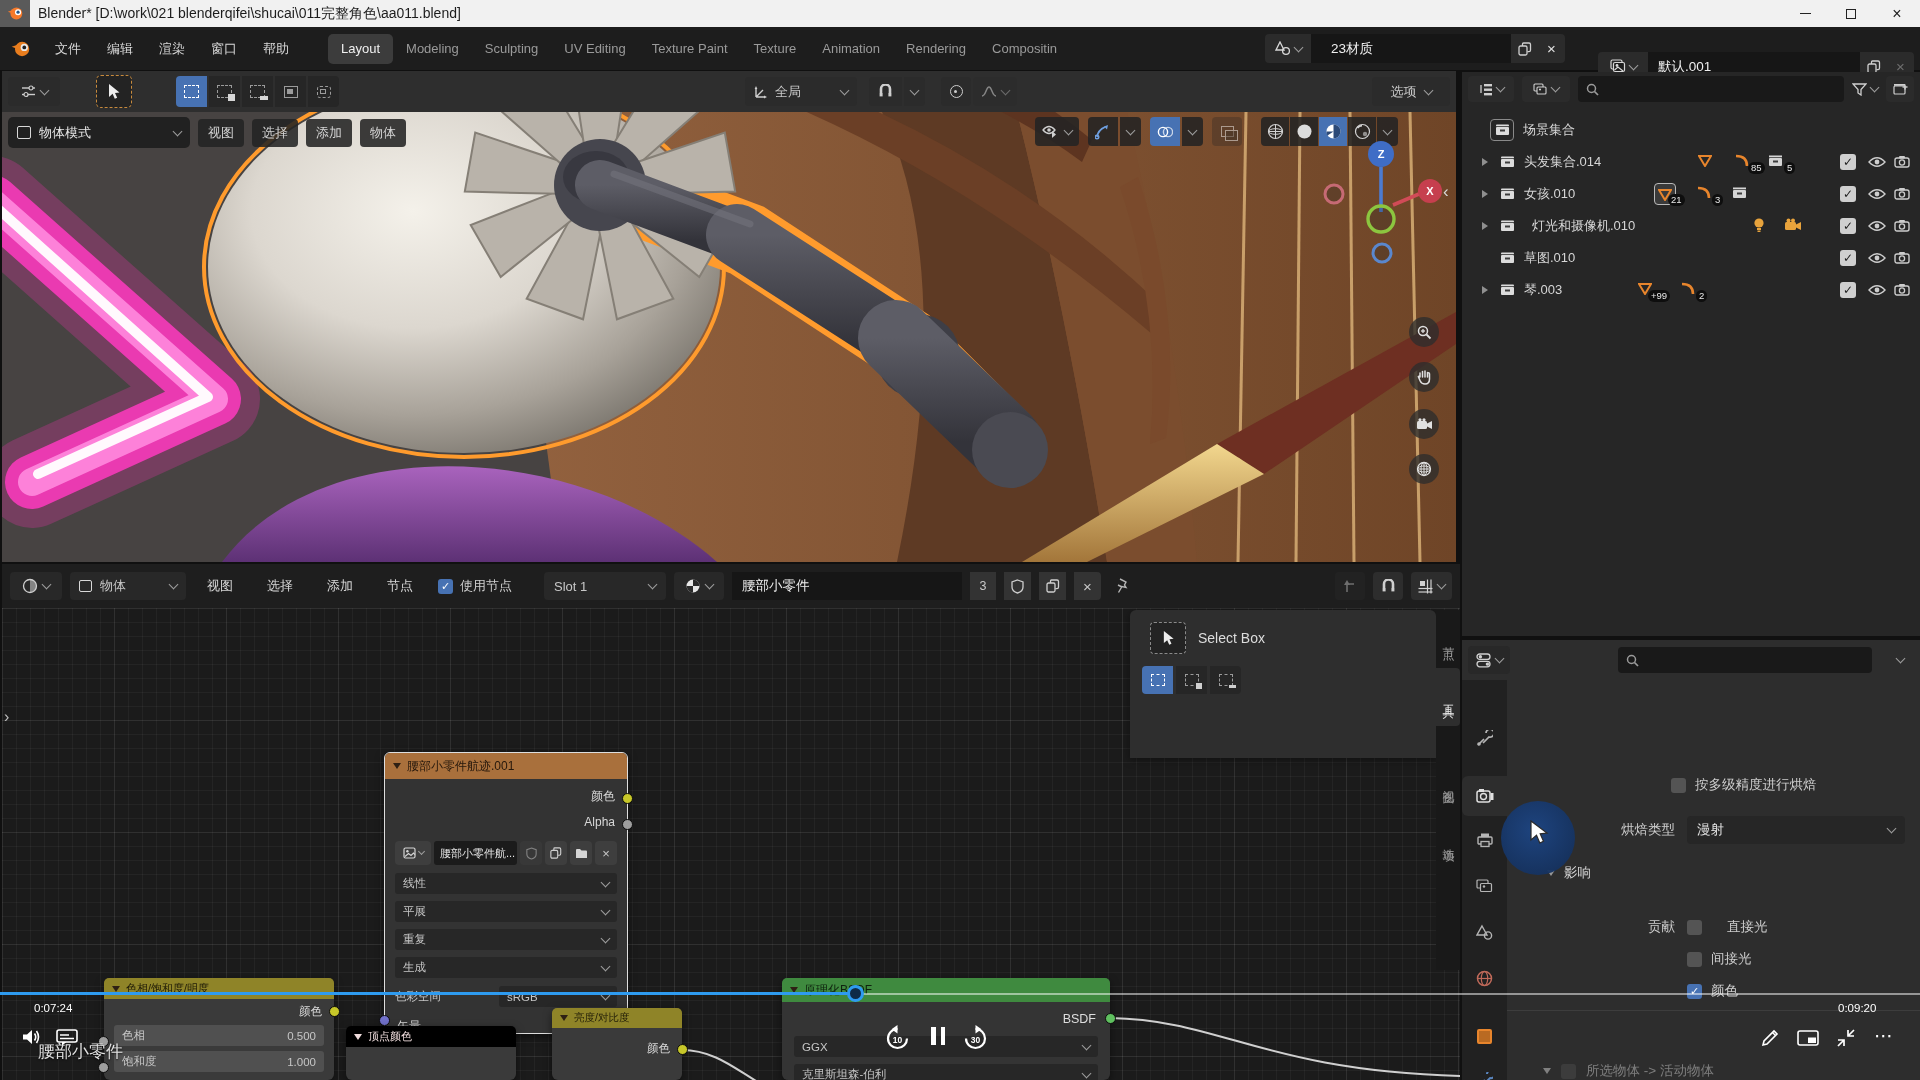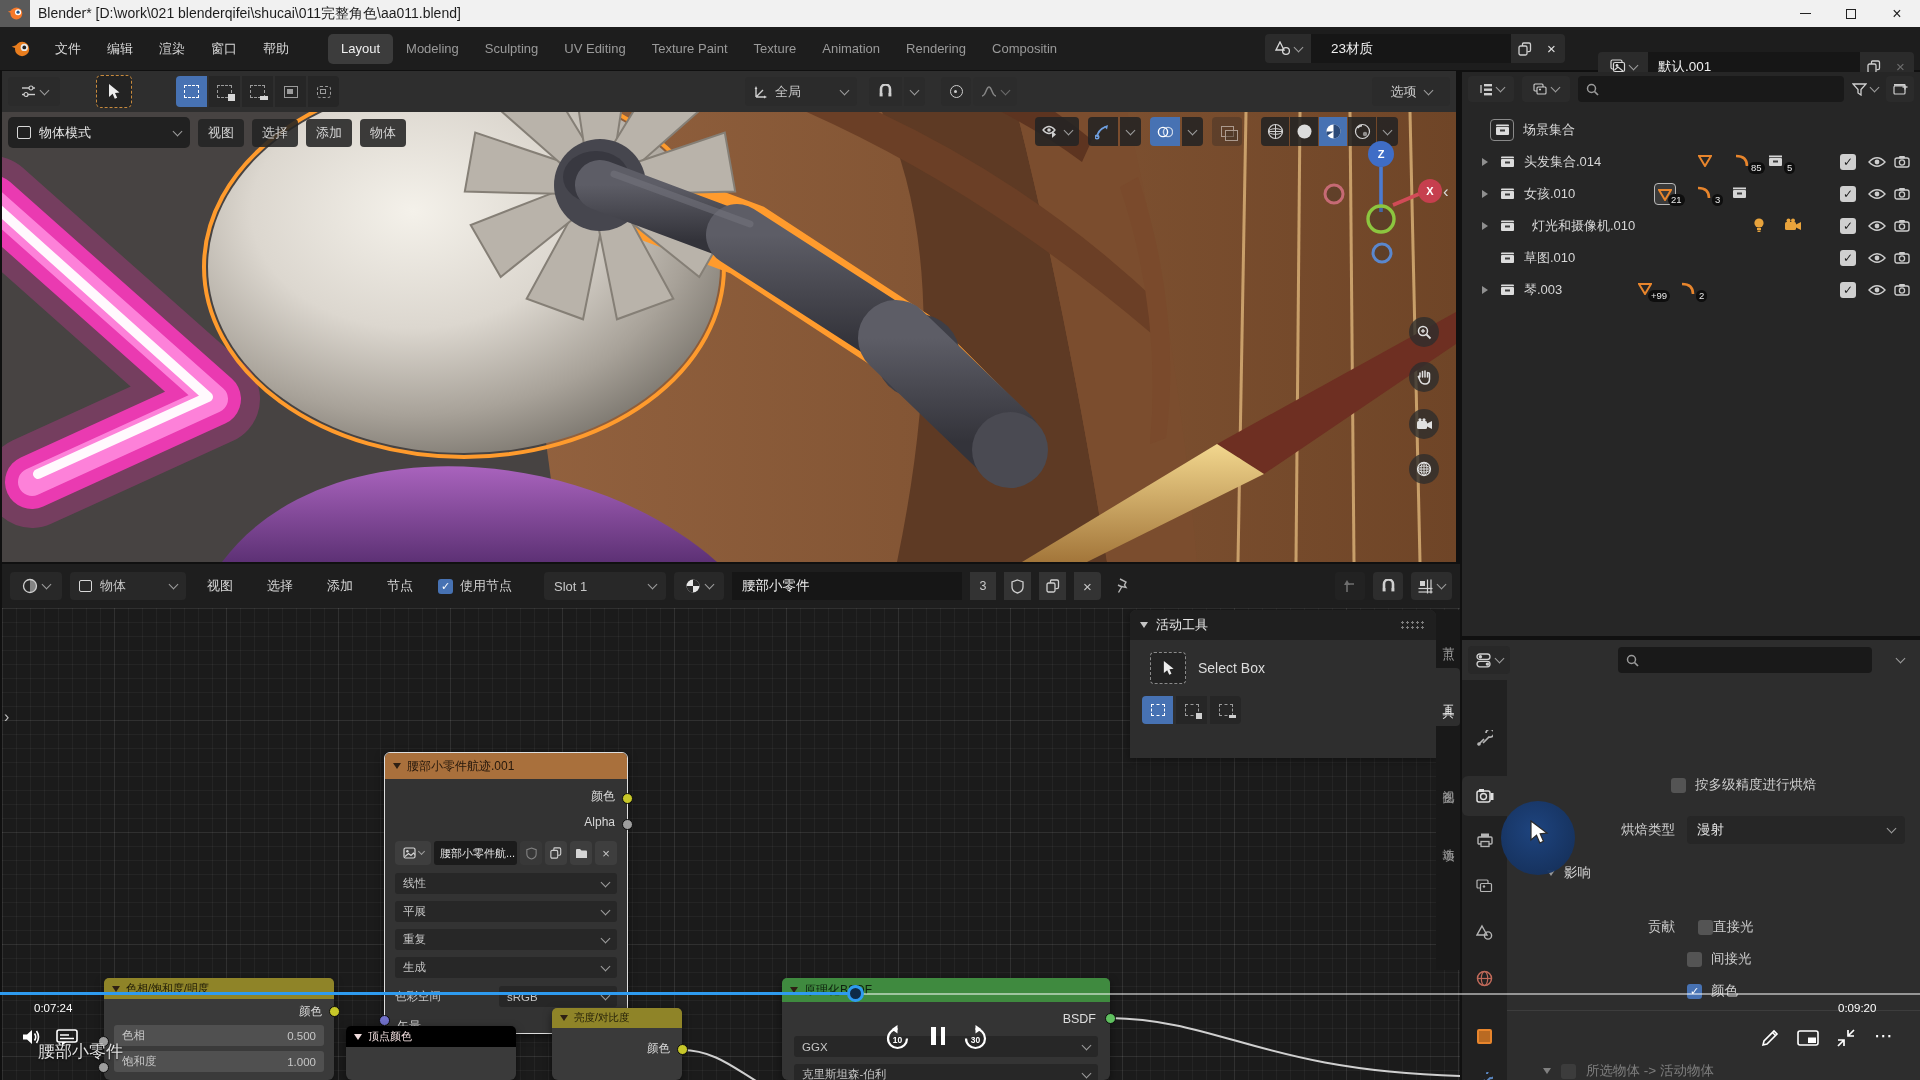--- a/index.html
+++ b/index.html
@@ -868,25 +868,20 @@
         </div>
       <div class="ndd" style="margin:7px 12px 0">
           <span>克里斯坦森-伯利</span>
           <span class="chev"></span>
         </div>
     </div>
 
     <span class="a" style="left:36px;top:432px;font-size:17px;color:#e2e2e2;text-shadow:0 1px 2px rgba(0,0,0,.8)">腰部小零件</span>
 
     <div class="a" style="left:1128px;top:2px;width:306px;height:148px;background:#2e2e2e;border-radius:6px 6px 0 0;box-shadow:0 2px 8px rgba(0,0,0,.4)">
-      <div class="f" style="height:30px;background:#1f1f1f;border-radius:6px 6px 0 0;padding:0 10px;gap:8px">
-        <span class="tri-d"></span>
-        <span style="font-size:13px;color:#e6e6e6;flex:1">活动工具</span>
-        <span class="grip"></span>
-      </div>
       <div class="f" style="padding:12px 20px 0;gap:12px">
         <span class="fc" style="width:36px;height:32px;background:#232323;border-radius:4px;border:1px dashed #8a8a8a">
           <svg width="13" height="16" viewBox="0 0 14 17">
               <polygon points="2,1 2,14 5.6,10.8 7.8,15.8 10.2,14.7 8,9.9 12.5,9.4" fill="#ededed"></polygon>
             </svg>
         </span>
         <span style="font-size:14px;color:#dcdcdc">Select Box</span>
       </div>
       <div class="f" style="padding:12px 12px 0;gap:3px">
         <span class="fc" style="width:31px;height:28px;background:#4772b3;border-radius:4px 0 0 4px">
@@ -1000,21 +995,21 @@
         <span style="font-size:13.5px;color:#e2e2e2">漫射</span>
         <span class="chev"></span>
       </span>
     </div>
     <div class="a f" style="left:40px;top:184px;gap:9px">
       <span class="tri-d" style="opacity:.7"></span>
       <span style="font-size:13.5px;color:#d8d8d8">影响</span>
     </div>
     <div class="a f" style="left:0;top:238px;width:413px">
       <span style="width:168px;text-align:right;font-size:13.5px;color:#cdcdcd">贡献</span>
-      <span class="f" style="margin-left:23px;gap:0">
+      <span class="f" style="margin-left:12px;gap:25px">
         <span class="cb"></span>
         <span style="font-size:13.5px;color:#cdcdcd">直接光</span>
       </span>
     </div>
     <div class="a f" style="left:180px;top:270px;gap:9px">
       <span class="cb"></span>
       <span style="font-size:13.5px;color:#cdcdcd">间接光</span>
     </div>
     <div class="a f" style="left:180px;top:302px;gap:9px">
       <span class="cb on">✓</span>

